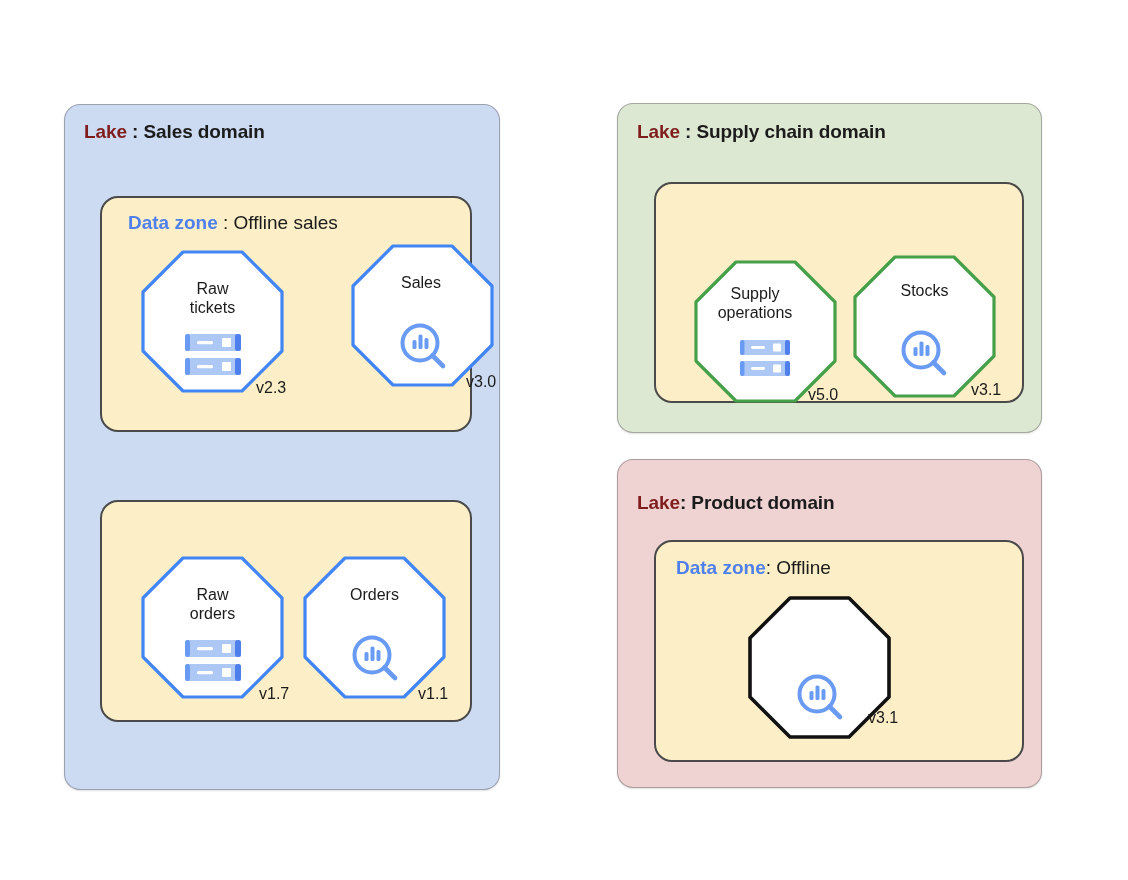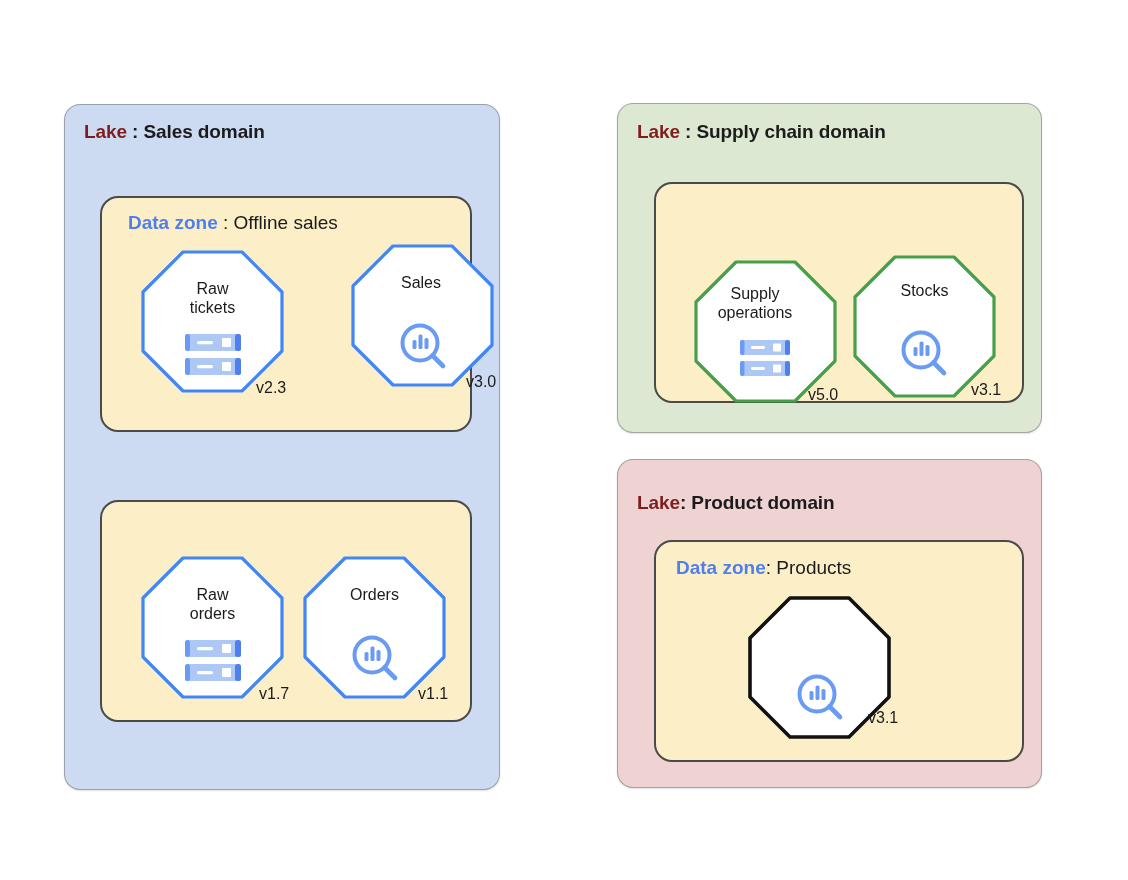--- a/index.html
+++ b/index.html
@@ -208,21 +208,21 @@
         <line x1="33.5" y1="33.5" x2="44" y2="44" stroke="#6a9bf4" stroke-width="4.6" stroke-linecap="round"></line>
       </svg>
     </div>
     <div class="node-version" style="left:118px; top:126px;">v3.1</div>
   </div>
 
   <div class="lake" id="lake-product"></div>
   <div class="lake-title" style="left:637px; top:480px;margin-top:12px;"><span class="kw">Lake</span><span>: </span><span>Product domain</span></div>
 
   <div class="zone" id="zone-products"></div>
-  <div class="zone-title" style="left:676px; top:557px;"><span class="kw">Data zone</span><span>: </span><span>Products</span></div>
+  <div class="zone-title" style="left:676px; top:557px;"><span class="kw">Data zone</span><span>: </span><span>Offline</span></div>
 
   <div class="node" style="left:748px; top:596px; width:143px; height:143px;">
     <svg width="143" height="143" viewBox="0 0 143 143">
       <polygon points="42,2 101,2 141,42 141,101 101,141 42,141 2,101 2,42" fill="#ffffff" stroke="#111111" stroke-width="3.6" stroke-linejoin="round"></polygon>
     </svg>
     <div class="node-icon" style="left:48px; top:77px;">
       <svg width="50" height="50" viewBox="0 0 50 50">
         <circle cx="21" cy="21" r="17.5" fill="none" stroke="#6a9bf4" stroke-width="4"></circle>
         <rect x="13.5" y="18" width="4" height="9" rx="1.6" fill="#6a9bf4"></rect>
         <rect x="19.5" y="12.5" width="4" height="14.5" rx="1.6" fill="#6a9bf4"></rect>

